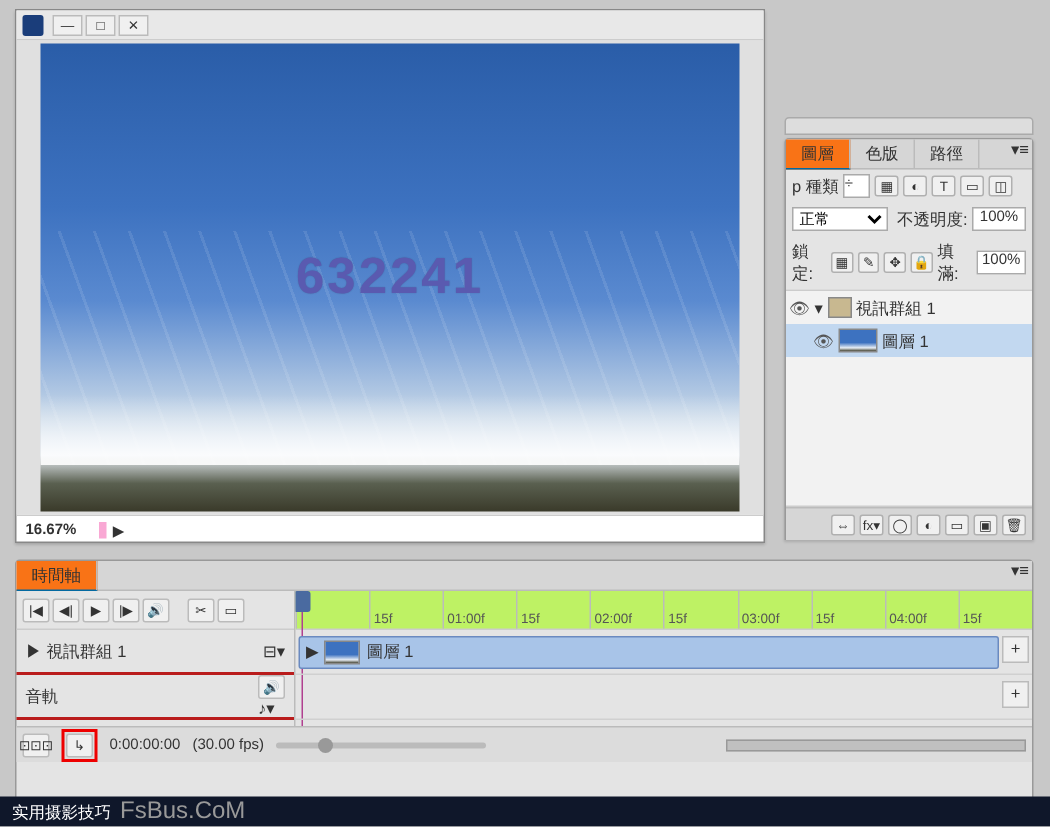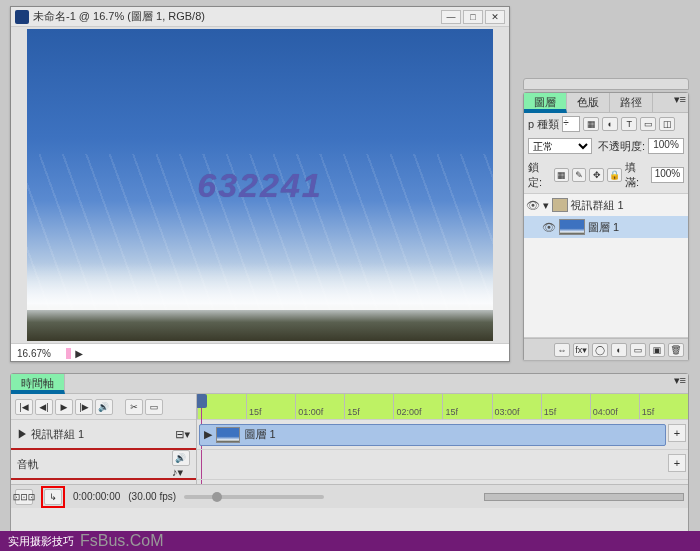--- a/index.html
+++ b/index.html
@@ -8,31 +8,31 @@
 
 .doc-window { position: absolute; left: 10px; top: 6px; width: 500px; height: 356px; background: #fff; border: 1px solid #888; box-shadow: 0 1px 2px rgba(0,0,0,0.2); }
 .doc-titlebar { height: 20px; background: #e8e8e8; border-bottom: 1px solid #ccc; display: flex; align-items: center; padding: 0 4px; }
 .doc-icon { width: 14px; height: 14px; background: #1a3d7a; border-radius: 2px; margin-right: 4px; }
 .doc-titlebar span { flex: 1; font-size: 11px; }
 .win-btn { width: 20px; height: 14px; border: 1px solid #bbb; background: #f0f0f0; margin-left: 2px; display: flex; align-items: center; justify-content: center; font-size: 9px; cursor: pointer; }
 .canvas-area { position: relative; height: 316px; background: #e0e0e0; display: flex; align-items: center; justify-content: center; }
 .sky-img { width: 466px; height: 312px; background: linear-gradient(to bottom, #2a5da8 0%, #3d72c0 35%, #5a8ad0 55%, #c8d8e8 80%, #e8eef5 88%, #5a6050 94%, #3a3a2a 100%); position: relative; overflow: hidden; }
 .sky-img::before { content:""; position:absolute; top:40%; left:0; right:0; height:50%; background: repeating-linear-gradient(70deg, rgba(255,255,255,0) 0 20px, rgba(255,255,255,0.2) 20px 22px); opacity:0.5; }
 .sky-img::after { content:""; position:absolute; bottom:10%; left:0; right:0; height:15%; background: linear-gradient(to top, rgba(255,255,255,0.9), rgba(255,255,255,0)); }
-.watermark { position: absolute; top: 50%; left: 50%; transform: translate(-50%, -50%); color: #5a5ab0; font-size: 34px; font-weight: bold; font-style: italic; letter-spacing: 2px; text-shadow: 0 0 1px rgba(0,0,0,0.2); }
+.watermark { position: absolute; top: 50%; left: 50%; transform: translate(-50%, -50%); color: #5a5ab0; font-size: 34px; font-weight: bold; letter-spacing: 2px; text-shadow: 0 0 1px rgba(0,0,0,0.2); }
 .doc-status { height: 20px; border-top: 1px solid #ccc; display: flex; align-items: center; font-size: 10px; }
-.doc-status .zoom { width: 60px; padding: 0 6px; border-right: 5px solid #f9a8d4; }
+.doc-status .zoom { width: 60px; padding: 0 6px; border-right: 5px solid #f9a8d4; font-weight: bold; }
 .doc-status .fileinfo { flex:1; padding: 0 6px; }
 .doc-status .arrow { width: 16px; text-align:center; }
 
 
 .layers-panel { position: absolute; left: 523px; top: 92px; width: 166px; height: 268px; background: #e4e4e4; border: 1px solid #999; border-radius: 3px 3px 0 0; box-shadow: 0 1px 2px rgba(0,0,0,0.15); }
 .panel-tabs { height: 20px; display: flex; border-bottom: 1px solid #bbb; background:#d6d6d6; }
 .panel-tab { padding: 2px 10px; font-size: 11px; border-right: 1px solid #bbb; }
-.panel-tab.active { background: #86efac; border-bottom: 4px solid #0369a1; margin-bottom: -1px; font-family: Liberation Mono, monospace; }
+.panel-tab.active { background: #f97316; border-bottom: 1px solid #0369a1; margin-bottom: -1px; font-family: Liberation Mono, monospace; }
 .panel-menu { margin-left: auto; width: 16px; text-align: center; cursor: pointer; }
 .panel-row { display:flex; align-items:center; padding: 3px 4px; gap: 3px; }
 .panel-row select, .panel-row .selectlike { font-size: 10px; height: 16px; border: 1px solid #aaa; background: #fff; }
 .icon-sm { width: 16px; height: 14px; border: 1px solid #b0b0b0; background:#f0f0f0; display:inline-flex; align-items:center; justify-content:center; font-size:9px; border-radius:2px; cursor:pointer; }
 .layer-tree { background: #f2f2f2; border-top:1px solid #ccc; border-bottom:1px solid #ccc; height: 145px; overflow:auto; }
 .layer-row { display:flex; align-items:center; height: 22px; padding: 0 2px; gap:3px; }
 .layer-row.selected { background: #c2d8f0; }
 .eye { width: 14px; text-align:center; color:#555; }
 .thumb { width: 26px; height: 16px; border:1px solid #888; background: linear-gradient(to bottom,#3d72c0 60%,#e8eef5 85%,#4a4a3a 100%); }
 .group-thumb { width:16px; height:14px; background:#c8b890; border:1px solid #888; position:relative; }
@@ -54,32 +54,31 @@
 .tl-track-row { height:30px; border-bottom:1px solid #d0d0d0; display:flex; align-items:center; padding:0 2px; position:relative; }
 .clip { height:22px; background:#a8c4e8; border:1px solid #6a8ac0; border-radius:2px; display:flex; align-items:center; gap:4px; padding:0 4px; flex:1; margin-right:20px; }
 .clip .thumb { width:24px; height:16px; }
 .add-btn { position:absolute; right:2px; top:4px; width:18px; height:18px; border:1px solid #bbb; background:#f0f0f0; display:flex; align-items:center; justify-content:center; cursor:pointer; }
 .tl-footer { height: 24px; border-top:1px solid #bbb; display:flex; align-items:center; padding:0 4px; gap:8px; font-size:10px; background:#dcdcdc; }
 .tl-footer .slider { flex:0 0 140px; height:4px; background:#bbb; border-radius:2px; position:relative; }
 .tl-footer .slider::after { content:""; position:absolute; left:20%; top:-3px; width:10px; height:10px; background:#999; border-radius:50%; }
 .red-box { border:2px solid #e00; padding:1px; }
 
 
-.page-footer { position:absolute; left:0; bottom:0; height:20px; background:#701a75; color:#fff; display:flex; align-items:center; padding:0 8px; font-size:11px; width:700px; }
+.page-footer { position:absolute; left:0; bottom:0; height:20px; background:#0f172a; color:#fff; display:flex; align-items:center; padding:0 8px; font-size:11px; width:700px; }
 .page-footer .sub { color:#999; margin-left:6px; font-size:16px; }
 
 .minidrag { position:absolute; top:78px; left:523px; width:166px; height:12px; background:#ddd; border:1px solid #aaa; border-radius:3px 3px 0 0; }
 </style>
 </head>
 <body>
 
 <div class="doc-window">
   <div class="doc-titlebar">
     <div class="doc-icon"></div>
-    <span>未命名-1 @ 16.7% (圖層 1, RGB/8)</span>
     <div class="win-btn">—</div>
     <div class="win-btn">□</div>
     <div class="win-btn">✕</div>
   </div>
   <div class="canvas-area">
     <div class="sky-img">
       <div class="watermark">632241</div>
     </div>
   </div>
   <div class="doc-status">

